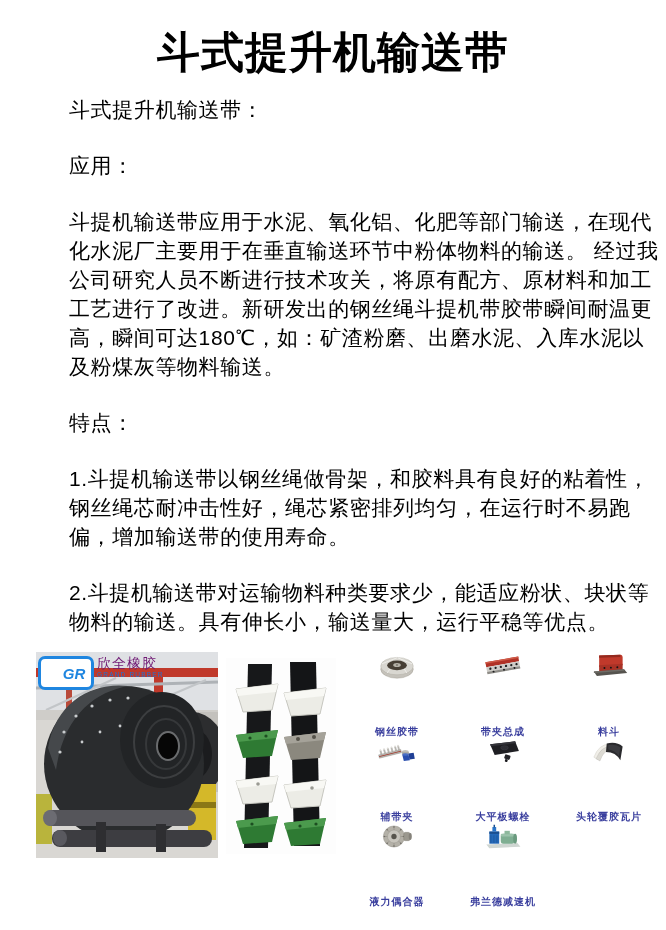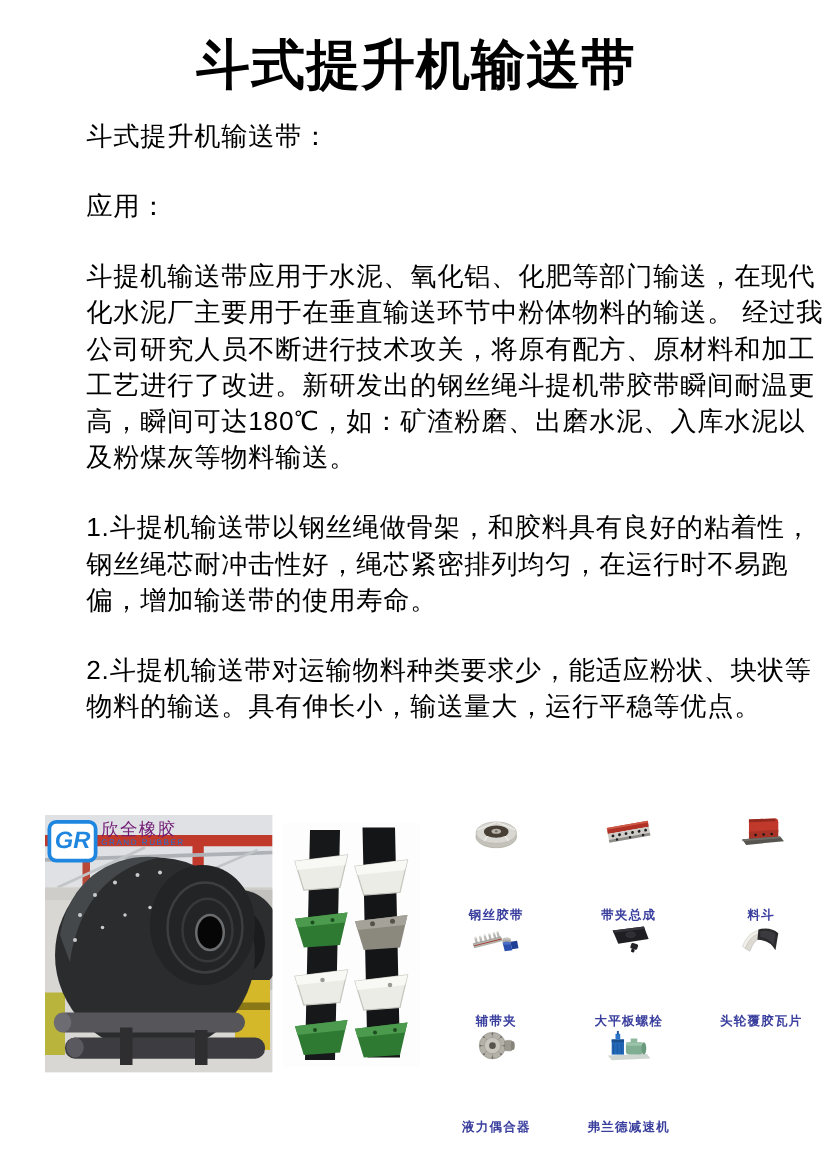--- a/index.html
+++ b/index.html
@@ -11,21 +11,21 @@
            line-height:29px;letter-spacing:0.6px;text-align:left;margin-left:32px;}
   .content p{margin:0 0 0 0;}
   .content p + p{margin-top:27px;}
   
   .gallery{position:absolute;left:36px;top:652px;width:626px;display:flex;align-items:flex-start;}
   .photo-left{position:relative;width:182px;height:206px;flex:0 0 auto;}
   .photo-left svg{display:block;}
   .logo{position:absolute;left:2px;top:4px;display:flex;align-items:flex-start;}
   .logo-mark{width:34px;height:28px;background:#fff;border:3px solid #1f86e0;border-radius:7px;
              display:flex;align-items:center;justify-content:center;
-             color:#1f86e0;font-weight:700;font-style:italic;font-size:19px;}
+             color:#1f86e0;font-weight:700;font-style:italic;font-size:15px;padding-left:16px;}
   .logo-text{margin-left:3px;line-height:1;}
   .logo-cn{font-size:14px;font-weight:400;color:#701a75;letter-spacing:1px;}
   .logo-en{font-size:6.5px;color:#1a75d8;letter-spacing:1.2px;margin-top:2px;}
   .photo-mid{width:110px;height:196px;margin-left:8px;margin-top:6px;flex:0 0 auto;background:#fff;}
   .parts-grid{display:grid;grid-template-columns:106px 106px 106px;grid-auto-rows:85px;
               margin-left:8px;margin-top:2px;}
   .part{display:flex;flex-direction:column;align-items:center;justify-content:flex-start;}
   .part svg{display:block;}
   .part figcaption{margin:2px 0 0 0;font-size:10px;font-weight:700;color:#3a3f9e;
                    letter-spacing:1px;white-space:nowrap;}
@@ -35,20 +35,21 @@
 <body>
 
 <div class="page">
 
   <h1 class="title">斗式提升机输送带</h1>
 
   <div class="content">
     <p>斗式提升机输送带：</p>
     <p>应用：</p>
     <p>斗提机输送带应用于水泥、氧化铝、化肥等部门输送，在现代化水泥厂主要用于在垂直输送环节中粉体物料的输送。 经过我公司研究人员不断进行技术攻关，将原有配方、原材料和加工工艺进行了改进。新研发出的钢丝绳斗提机带胶带瞬间耐温更高，瞬间可达180℃，如：矿渣粉磨、出磨水泥、入库水泥以及粉煤灰等物料输送。</p>
+    <p>特点：</p>
     <p>1.斗提机输送带以钢丝绳做骨架，和胶料具有良好的粘着性，钢丝绳芯耐冲击性好，绳芯紧密排列均匀，在运行时不易跑偏，增加输送带的使用寿命。</p>
     <p>2.斗提机输送带对运输物料种类要求少，能适应粉状、块状等物料的输送。具有伸长小，输送量大，运行平稳等优点。</p>
   </div>
 
   <div class="gallery">
 
     <div class="photo-left">
       <svg width="182" height="206" viewBox="0 0 182 206">
         <rect x="0" y="0" width="182" height="206" fill="#e6e5e3"></rect>
         <rect x="0" y="0" width="182" height="58" fill="#dfe1e4"></rect>

